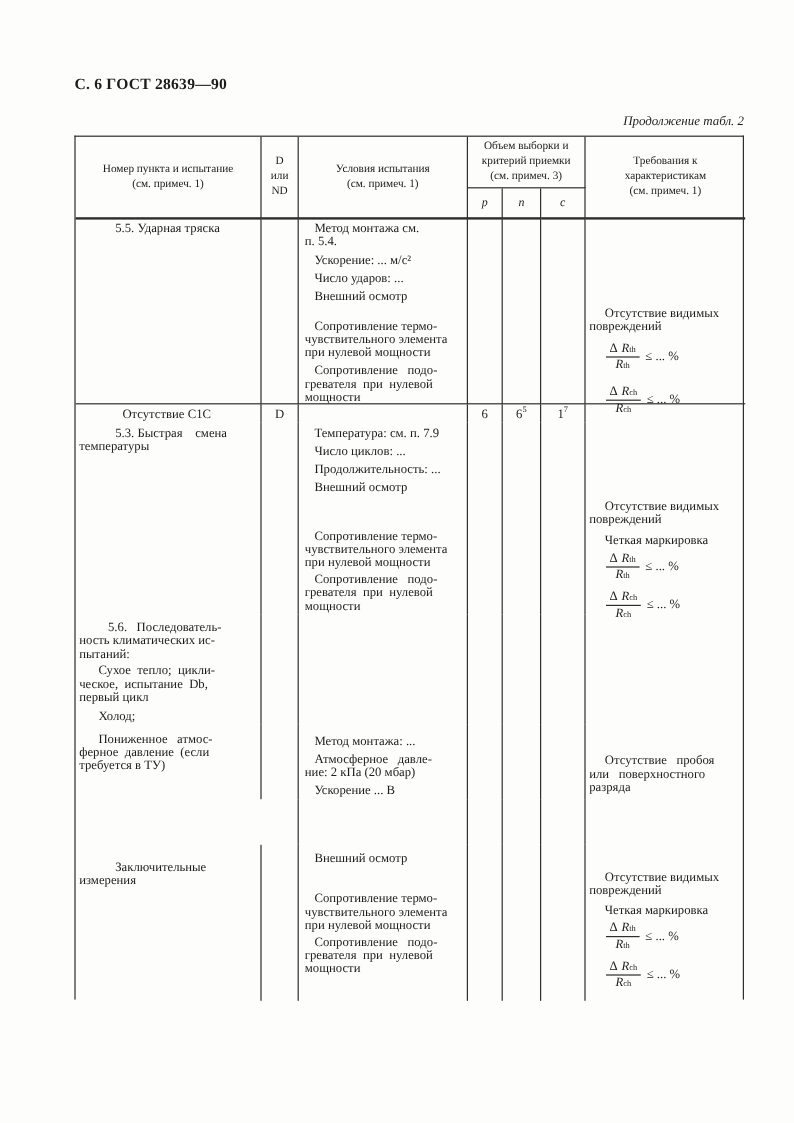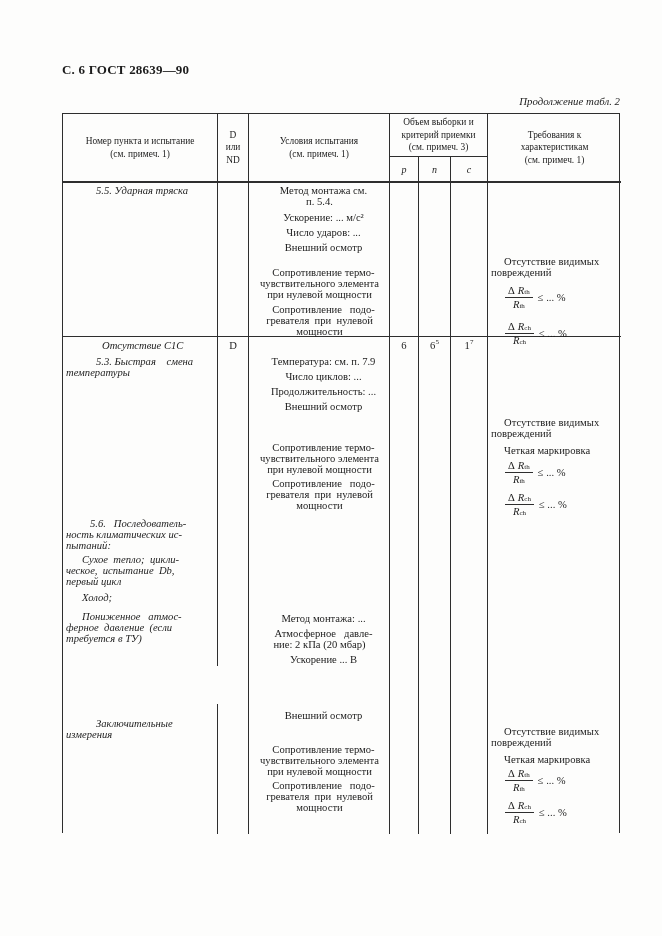--- a/index.html
+++ b/index.html
@@ -40,23 +40,23 @@
   .hdr-span{grid-row:1/3;border-bottom:2px solid #2e2e2e;}
   .hdr-group{grid-row:1;grid-column:4/7;border-bottom:1px solid #2e2e2e;}
   .hdr-sub{grid-row:2;border-bottom:2px solid #2e2e2e;font-style:italic;font-size:10px;
     display:flex;align-items:center;justify-content:center;}
   .r3{grid-row:3;border-bottom:1px solid #2e2e2e;}
   .r4{grid-row:4;} .r5{grid-row:5;} .r6{grid-row:6;} .r7{grid-row:7;} .r8{grid-row:8;} .r9{grid-row:9;}
   .c1{grid-column:1;} .c2{grid-column:2;} .c3{grid-column:3;} .c4{grid-column:4;}
   .c5{grid-column:5;} .c6{grid-column:6;} .c7{grid-column:7;}
   .p{white-space:pre-line;margin:0;}
   .col-item{padding:0 4px 0 3px;}
-  .col-item .p{text-indent:30px;font-style:italic;}
+  .col-item .p{text-indent:30px;}
   .col-cond{padding:0 4px 0 5px;}
-  .col-cond .p{text-indent:8px;text-align:center;}
+  .col-cond .p{text-indent:8px;}
   .col-req{padding:16px 3px 0 3px;}
   .col-req .p{text-indent:13px;}
   .dcol{text-align:center;padding-top:3px;}
   .valcell{text-align:center;padding-top:3px;}
   sup{font-size:7px;line-height:0;vertical-align:super;}
   .formula{
     display:flex;align-items:center;gap:5px;
     margin-left:14px;height:26px;
   }
   .frac{display:inline-flex;flex-direction:column;align-items:center;}
@@ -252,20 +252,25 @@
     <div class="cell vb r7 c2"></div>
     <div class="cell vb r7 c3 col-cond">
       <div class="p" style="margin-top:9px">Метод монтажа: ...</div>
       <div class="p" style="margin-top:4px">Атмосферное&nbsp;&nbsp;&nbsp;давле-
 ние: 2 кПа (20 мбар)</div>
       <div class="p" style="margin-top:4px">Ускорение ... В</div>
     </div>
     <div class="cell vb r7 c4"></div>
     <div class="cell vb r7 c5"></div>
     <div class="cell vb r7 c6"></div>
+    <div class="cell r7 c7 col-req">
+      <div class="p" style="margin-top:9px">Отсутствие&nbsp;&nbsp;&nbsp;пробоя
+или&nbsp;&nbsp;&nbsp;поверхностного
+разряда</div>
+    </div>
 
     <div class="cell vb r8 c2"></div>
     <div class="cell vb r8 c3"></div>
     <div class="cell vb r8 c4"></div>
     <div class="cell vb r8 c5"></div>
     <div class="cell vb r8 c6"></div>
     <div class="cell r8 c7"></div>
 
     <div class="cell vb r9 c1 col-item">
       <div class="p" style="margin-top:14px">Заключительные

